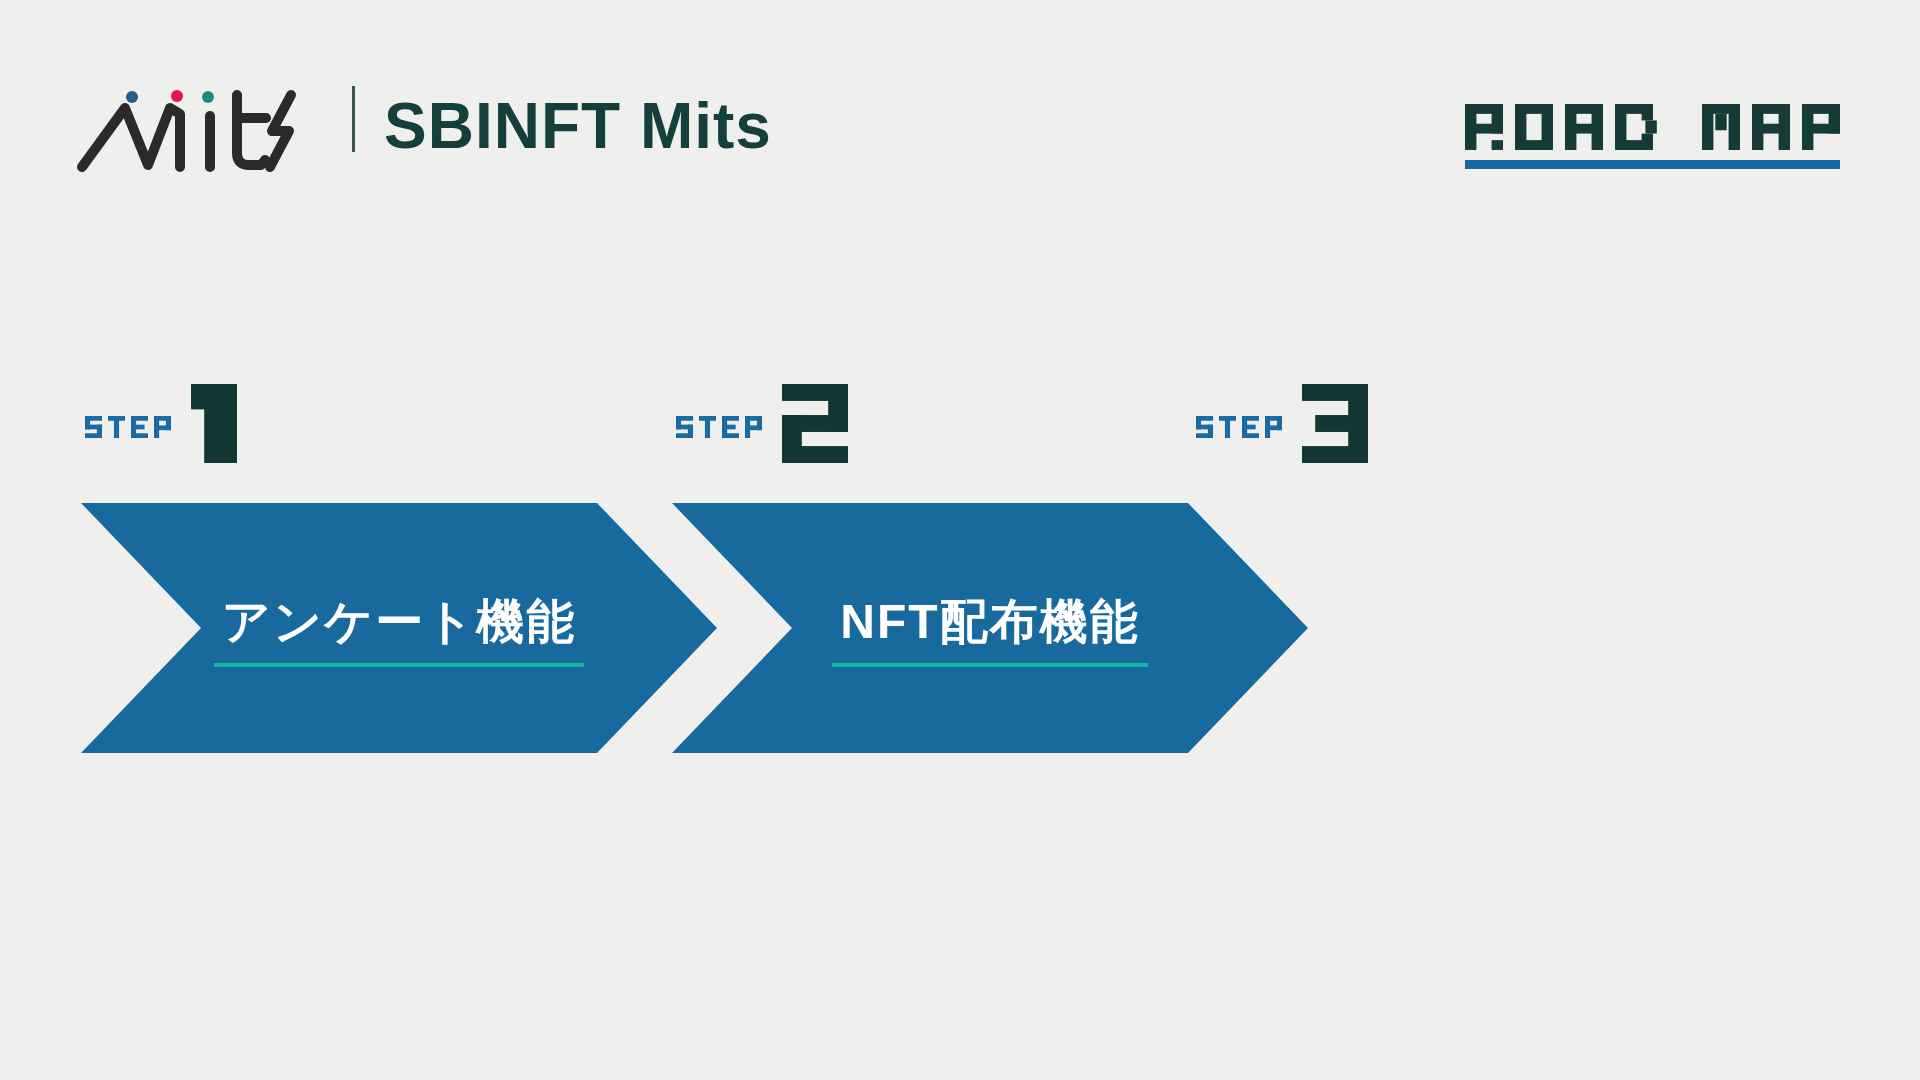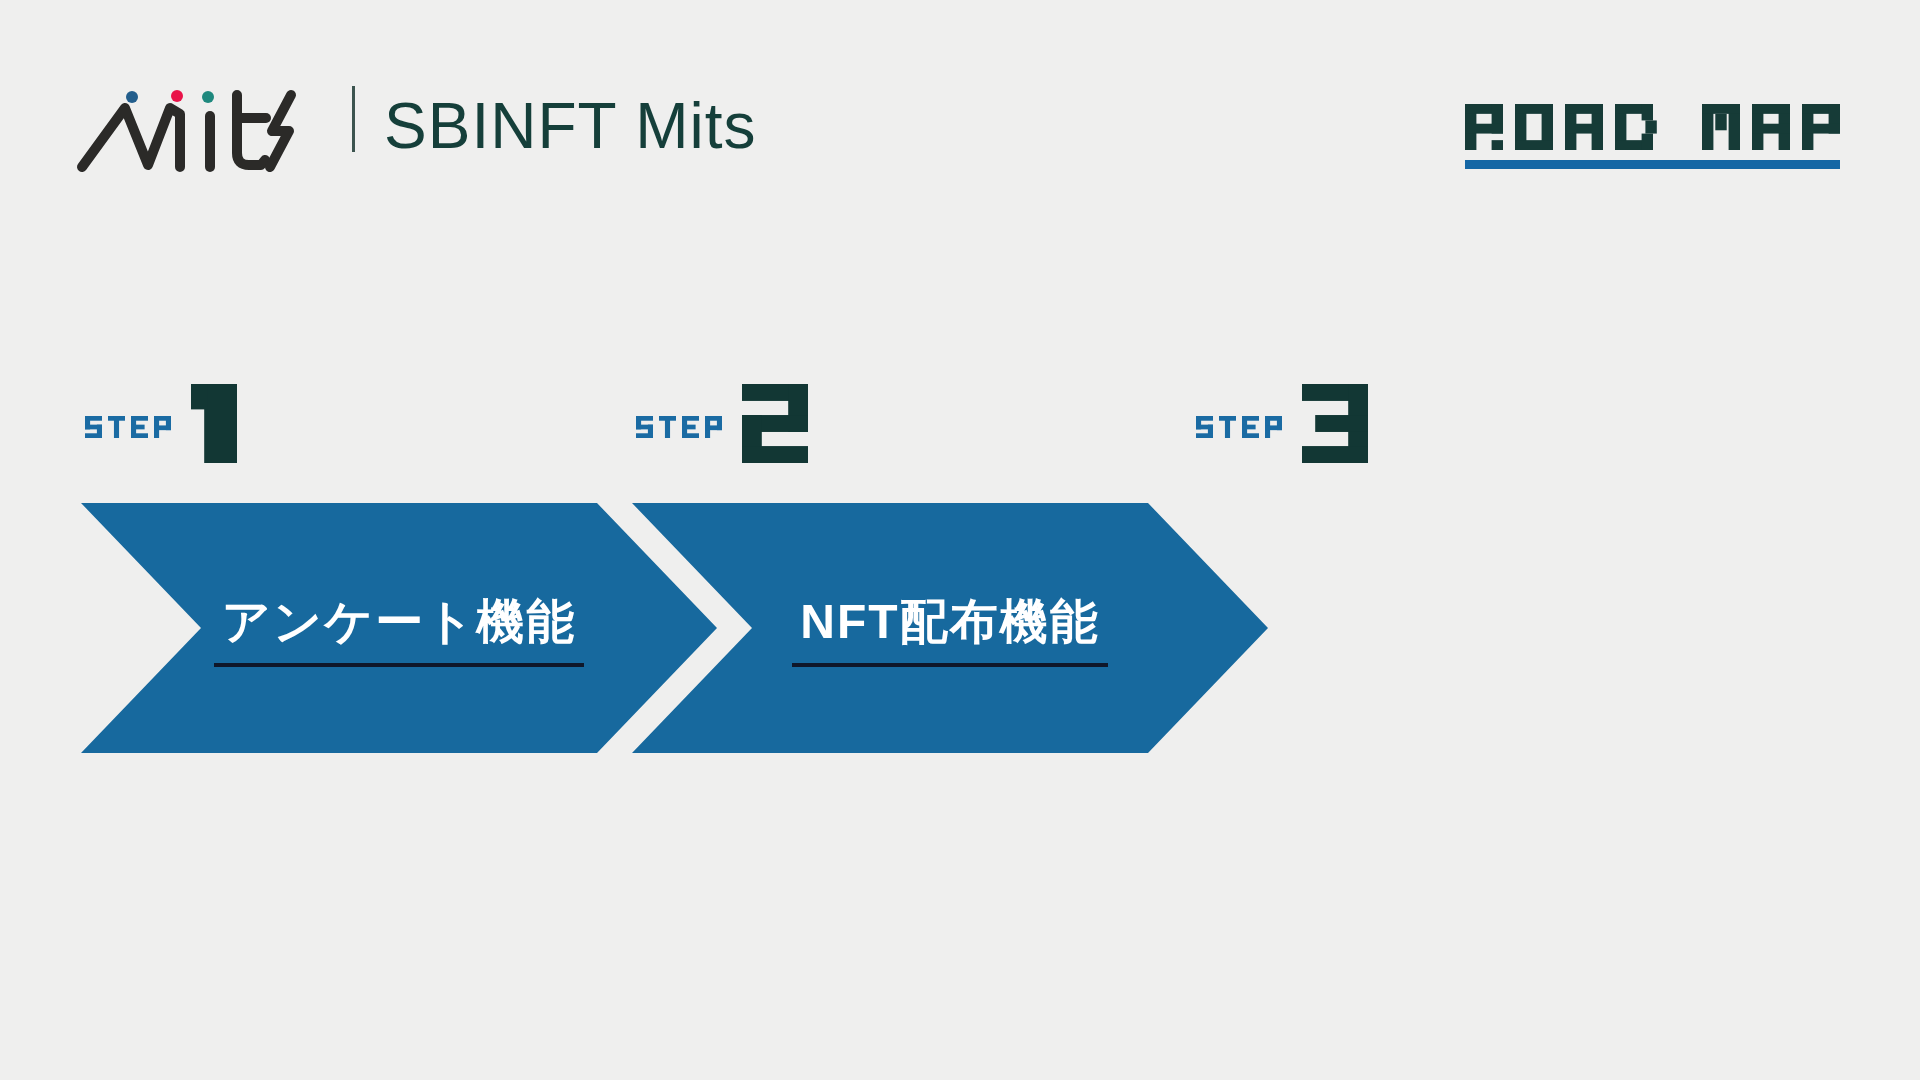--- a/index.html
+++ b/index.html
@@ -8,46 +8,46 @@
     background:#EFEFEE;
     position:relative;
     overflow:hidden;
     font-family:"Liberation Sans","DejaVu Sans",sans-serif;
   }
   
   .logo-svg{position:absolute;left:70px;top:85px;width:260px;height:90px;}
   .brand-divider{position:absolute;left:352px;top:86px;width:3px;height:66px;background:#3C544F;}
   .product-name{
     position:absolute;left:384px;top:94px;
-    font-size:64px;font-weight:normal;color:#153F3A;
+    font-size:64px;font-weight:bold;color:#153F3A;
     letter-spacing:1px;line-height:64px;white-space:nowrap;
   }
   .badge{position:absolute;right:80px;top:104px;display:flex;flex-direction:column;}
   .badge-underline{margin-top:10px;height:9px;background:#1567A5;width:100%;}
   .pixel-word{display:flex;align-items:flex-end;}
   
   .step{position:absolute;top:384px;height:369px;}
   .step-1{left:81px;width:636px;}
-  .step-2{left:632px;width:636px;}
+  .step-2{left:672px;width:636px;}
   .step-3{left:1192px;width:638px;}
   .step-head{
     position:absolute;top:0;left:4px;height:79px;
     display:flex;align-items:flex-end;gap:20px;
   }
   .step-word{margin-bottom:25px;}
   .arrow{
     position:absolute;top:119px;left:0;right:0;height:250px;
     background:#17699E;
     -webkit-clip-path:polygon(0 0, calc(100% - 120px) 0, 100% 50%, calc(100% - 120px) 100%, 0 100%, 120px 50%);
     clip-path:polygon(0 0, calc(100% - 120px) 0, 100% 50%, calc(100% - 120px) 100%, 0 100%, 120px 50%);
     display:flex;align-items:center;justify-content:center;
   }
   .arrow-title{
     color:#FFFFFF;font-size:48px;font-weight:bold;letter-spacing:2px;
-    border-bottom:4px solid #0f172a;
+    border-bottom:4px solid #14b8a6;
     padding:0 8px 9px 8px;
     white-space:nowrap;
   }
 </style>
 </head>
 <body>
 
 <header>
 
   <svg class="logo-svg" viewBox="0 0 260 90" xmlns="http://www.w3.org/2000/svg" role="img" aria-label="mits">

